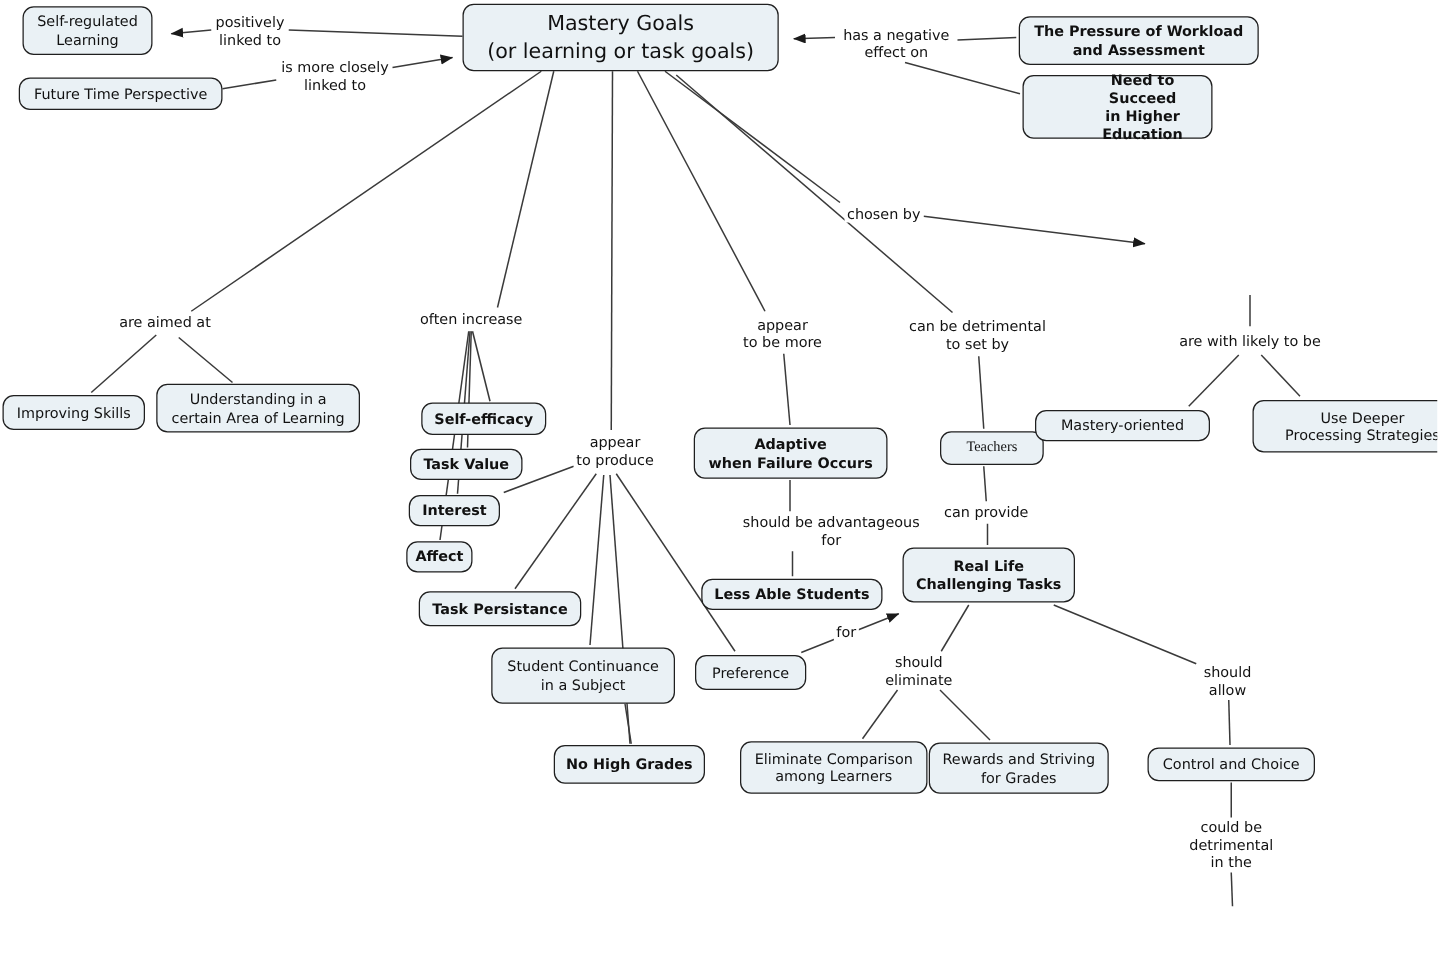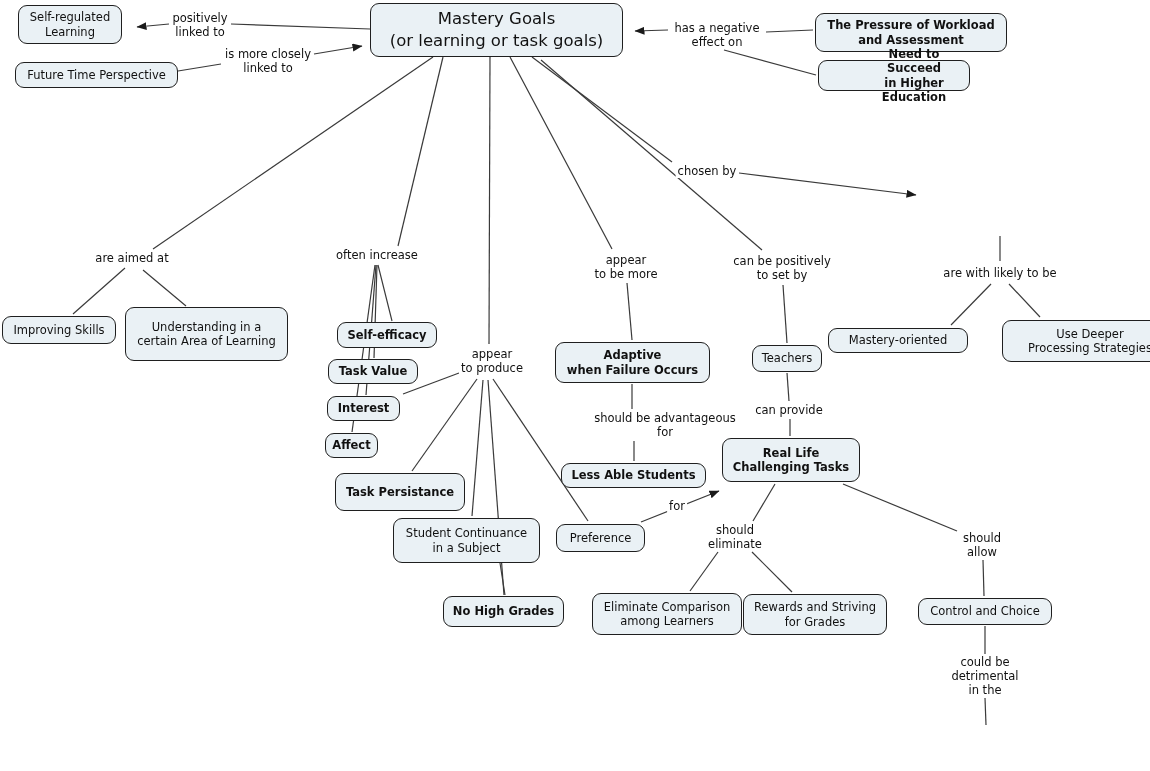--- a/index.html
+++ b/index.html
@@ -87,38 +87,38 @@
       <line x1="991" y1="284" x2="951" y2="325" class="connector"></line>
       <line x1="1009" y1="284" x2="1040" y2="317" class="connector"></line>
     </svg>
 <div class="node title" style="left: 370px; top: 3px; width: 253px; height: 54px;">Mastery Goals
 (or learning or task goals)</div>
     <div class="node" style="left: 18px; top: 5px; width: 104px; height: 39px;">Self-regulated
 Learning</div>
     <div class="node" style="left: 15px; top: 62px; width: 163px; height: 26px;">Future Time Perspective</div>
     <div class="node bold" style="left: 815px; top: 13px; width: 192px; height: 39px;">The Pressure of Workload
 and Assessment</div>
-    <div class="node bold" style="left: 818px; top: 60px; width: 152px; height: 31px; padding-left: 44px;">Need to Succeed
+    <div class="node bold" style="left: 818px; top: 60px; width: 152px; height: 51px; padding-left: 44px;">Need to Succeed
 in Higher Education</div>
     <div class="node" style="left: 2px; top: 316px; width: 114px; height: 28px;">Improving Skills</div>
-    <div class="node" style="left: 125px; top: 307px; width: 163px; height: 54px;">Understanding in a
+    <div class="node" style="left: 125px; top: 307px; width: 163px; height: 39px;">Understanding in a
 certain Area of Learning</div>
     <div class="node bold" style="left: 337px; top: 322px; width: 100px; height: 26px;">Self-efficacy</div>
     <div class="node bold" style="left: 328px; top: 359px; width: 90px; height: 25px;">Task Value</div>
     <div class="node bold" style="left: 327px; top: 396px; width: 73px; height: 25px;">Interest</div>
     <div class="node bold" style="left: 325px; top: 433px; width: 53px; height: 25px;">Affect</div>
-    <div class="node bold" style="left: 335px; top: 473px; width: 130px; height: 38px;">Task Persistance</div>
+    <div class="node bold" style="left: 335px; top: 473px; width: 130px; height: 28px;">Task Persistance</div>
     <div class="node" style="left: 393px; top: 518px; width: 147px; height: 45px;">Student Continuance
 in a Subject</div>
     <div class="node bold" style="left: 443px; top: 596px; width: 121px; height: 31px;">No High Grades</div>
     <div class="node bold" style="left: 555px; top: 342px; width: 155px; height: 41px;">Adaptive
 when Failure Occurs</div>
     <div class="node bold" style="left: 561px; top: 463px; width: 145px; height: 25px;">Less Able Students</div>
     <div class="node" style="left: 556px; top: 524px; width: 89px; height: 28px;">Preference</div>
-    <div class="node" style="left: 752px; top: 345px; width: 70px; height: 27px;">Teachers</div>
+    <div class="node" style="left: 752px; top: 345px; width: 83px; height: 27px; font-family: Liberation Serif, serif;">Teachers</div>
     <div class="node bold" style="left: 722px; top: 438px; width: 138px; height: 44px;">Real Life
 Challenging Tasks</div>
     <div class="node" style="left: 592px; top: 593px; width: 150px; height: 42px;">Eliminate Comparison
 among Learners</div>
     <div class="node" style="left: 743px; top: 594px; width: 144px; height: 41px;">Rewards and Striving
 for Grades</div>
     <div class="node" style="left: 828px; top: 328px; width: 140px; height: 25px;">Mastery-oriented</div>
     <div class="node" style="left: 1002px; top: 320px; width: 176px; height: 42px; text-align: center;">Use Deeper
 Processing Strategies</div>
     <div class="node" style="left: 918px; top: 598px; width: 134px; height: 27px;">Control and Choice</div>
@@ -128,21 +128,21 @@
 linked to</div>
     <div class="edge-label" style="left: 717px; top: 35px;">has a negative
 effect on</div>
     <div class="edge-label" style="left: 707px; top: 171px;">chosen by</div>
     <div class="edge-label" style="left: 132px; top: 258px;">are aimed at</div>
     <div class="edge-label" style="left: 377px; top: 255px;">often increase</div>
     <div class="edge-label" style="left: 492px; top: 361px;">appear
 to produce</div>
     <div class="edge-label" style="left: 626px; top: 267px;">appear
 to be more</div>
-    <div class="edge-label" style="left: 782px; top: 268px;">can be positively
+    <div class="edge-label" style="left: 782px; top: 268px;">can be detrimental
 to set by</div>
     <div class="edge-label" style="left: 1000px; top: 273px;">are with likely to be</div>
     <div class="edge-label" style="left: 633px; top: 425px; margin-left: 32px;">should be advantageous
 for</div>
     <div class="edge-label" style="left: 677px; top: 506px;">for</div>
     <div class="edge-label" style="left: 789px; top: 410px;">can provide</div>
     <div class="edge-label" style="left: 735px; top: 537px;">should
 eliminate</div>
     <div class="edge-label" style="left: 982px; top: 545px;">should
 allow</div>

